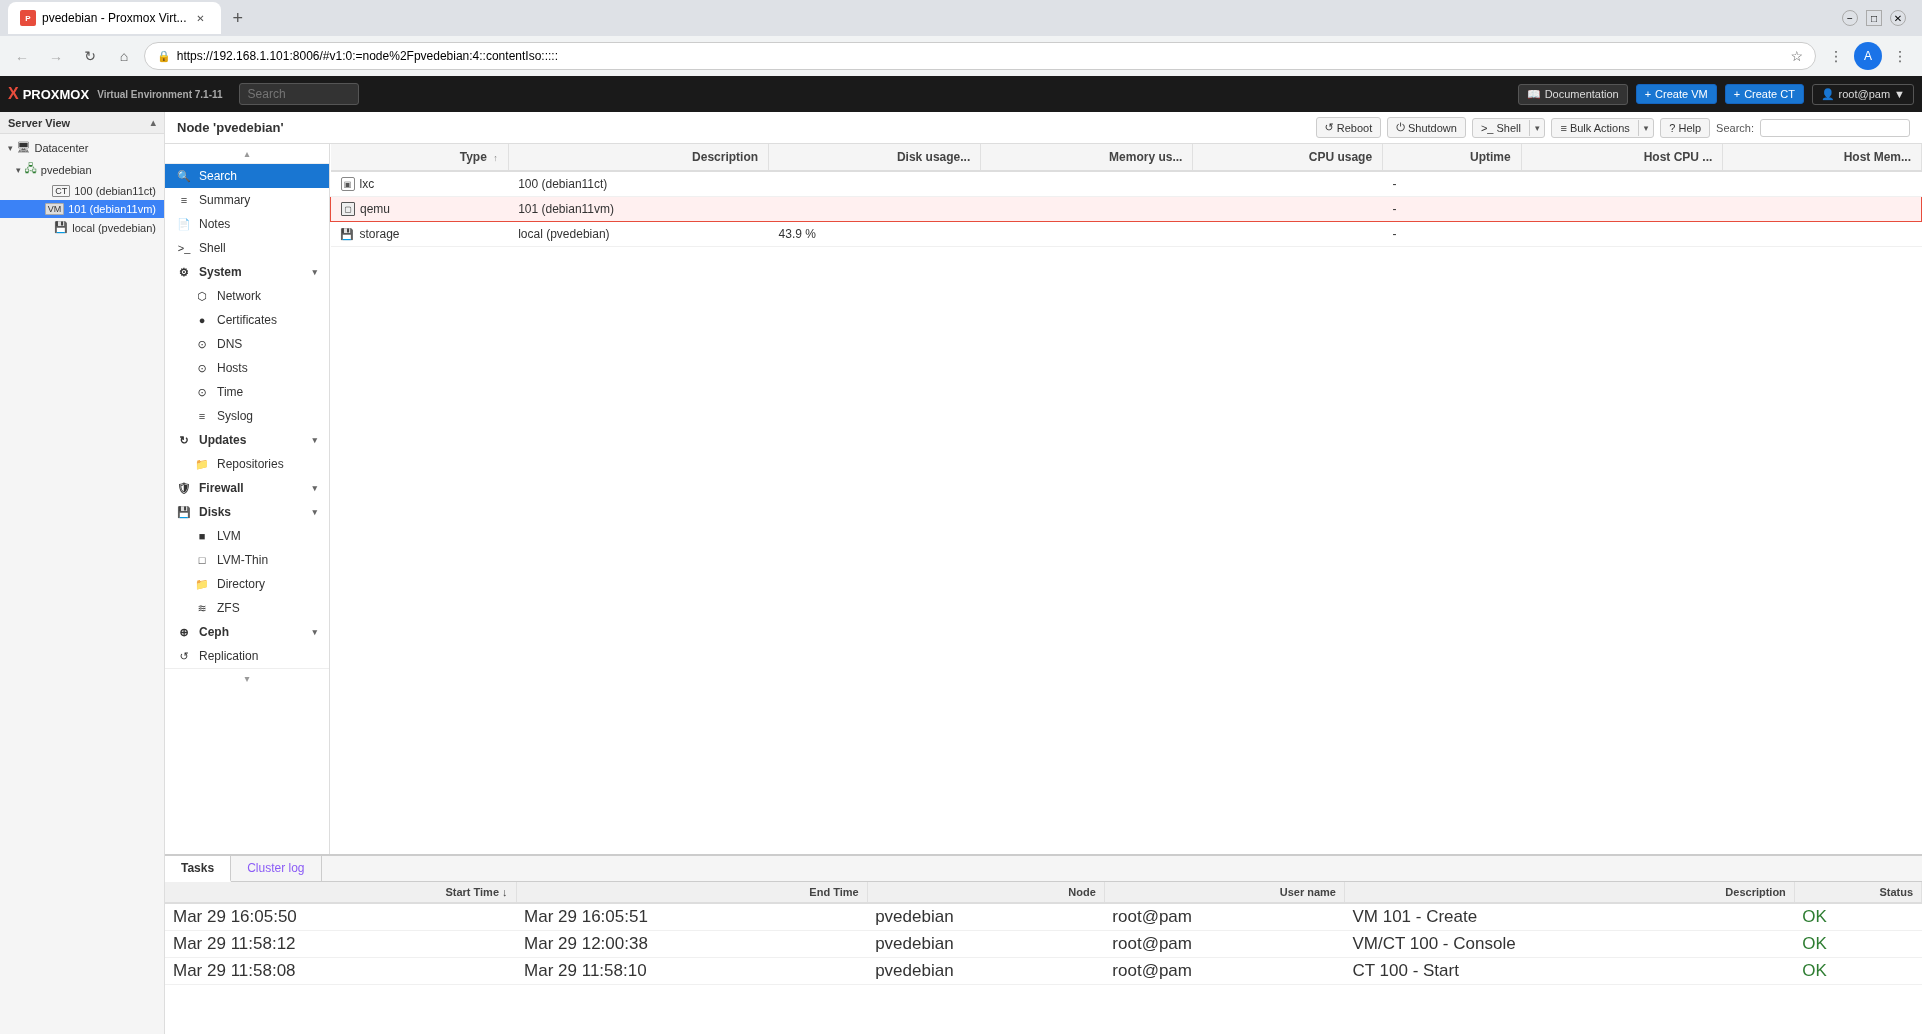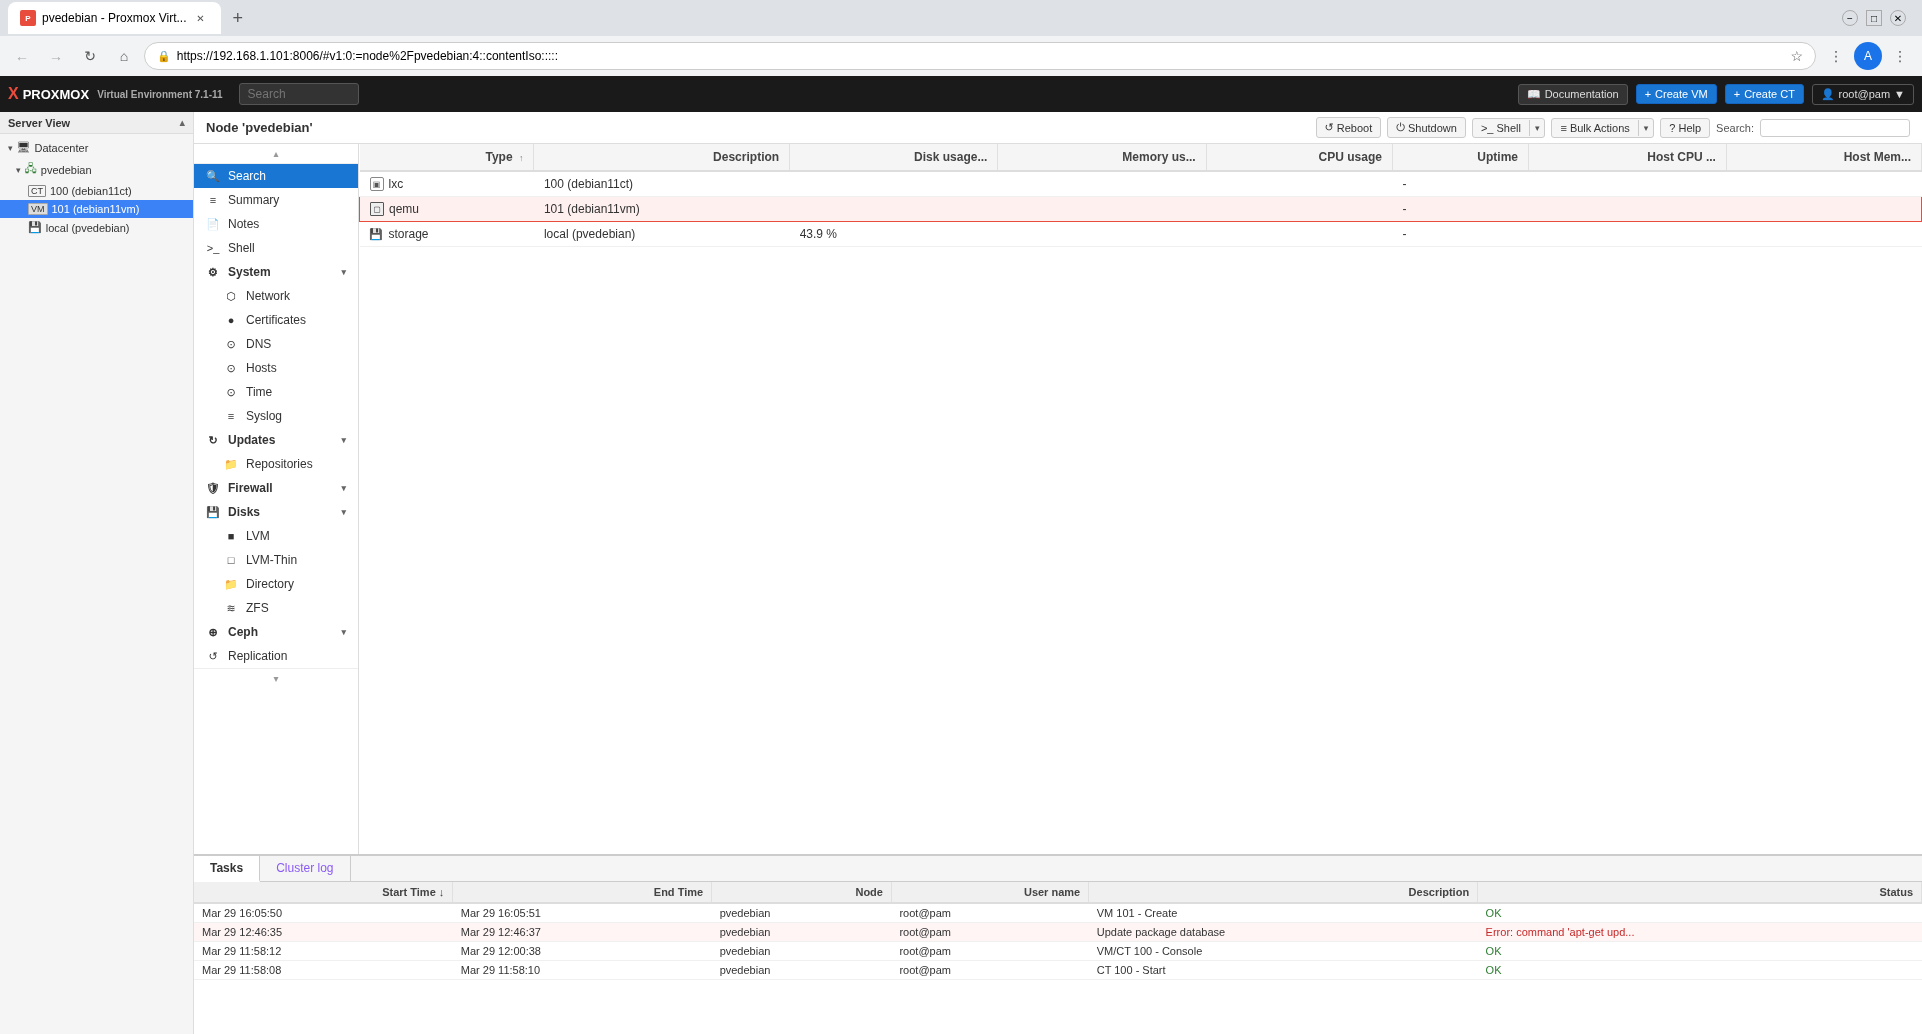--- a/index.html
+++ b/index.html
@@ -180,21 +180,21 @@
 
     
     .main-layout {
       display: flex;
       flex: 1;
       overflow: hidden;
     }
 
     
     .sidebar {
-      width: 194px;
+      width: 165px;
       background: #f5f5f5;
       border-right: 1px solid #ddd;
       display: flex;
       flex-direction: column;
       overflow: hidden;
     }
     .sidebar-header {
       padding: 4px 8px;
       display: flex;
       align-items: center;
@@ -216,21 +216,21 @@
       display: flex;
       align-items: center;
       padding: 3px 8px;
       cursor: pointer;
       font-size: 11px;
       color: #333;
       gap: 4px;
     }
     .tree-item.active-selected { background: #3b82f6; color: white; }
     .tree-indent-1 { padding-left: 16px; }
-    .tree-indent-2 { padding-left: 28px; }
+    .tree-indent-2 { padding-left: 28px; justify-content: flex-end; }
     .expand-arrow { color: #555; font-size: 9px; }
 
     
     .content-area {
       flex: 1;
       display: flex;
       flex-direction: column;
       overflow: hidden;
     }
 
@@ -469,21 +469,21 @@
     .bottom-table {
       flex: 1;
       overflow-y: auto;
     }
     .bottom-table table thead th {
       background: #f0f0f0;
       font-size: 11px;
       padding: 4px 8px;
     }
     .bottom-table table tbody td {
-      font-size: 11px;
+      font-size: 17px;
       padding: 3px 8px;
     }
     .status-ok { color: #2e7d32; }
     .status-error { color: #c62828; }
     tbody tr.error-row { background: #fff5f5; }
   </style>
 </head>
 <body>
 
 <div>
@@ -807,28 +807,20 @@
             </thead>
             <tbody>
               <tr>
                 <td>Mar 29 16:05:50</td>
                 <td>Mar 29 16:05:51</td>
                 <td>pvedebian</td>
                 <td>root@pam</td>
                 <td>VM 101 - Create</td>
                 <td class="status-ok">OK</td>
               </tr>
-              <tr class="error-row">
-                <td>Mar 29 12:46:35</td>
-                <td>Mar 29 12:46:37</td>
-                <td>pvedebian</td>
-                <td>root@pam</td>
-                <td>Update package database</td>
-                <td class="status-error">Error: command 'apt-get upd...</td>
-              </tr>
               <tr>
                 <td>Mar 29 11:58:12</td>
                 <td>Mar 29 12:00:38</td>
                 <td>pvedebian</td>
                 <td>root@pam</td>
                 <td>VM/CT 100 - Console</td>
                 <td class="status-ok">OK</td>
               </tr>
               <tr>
                 <td>Mar 29 11:58:08</td>

